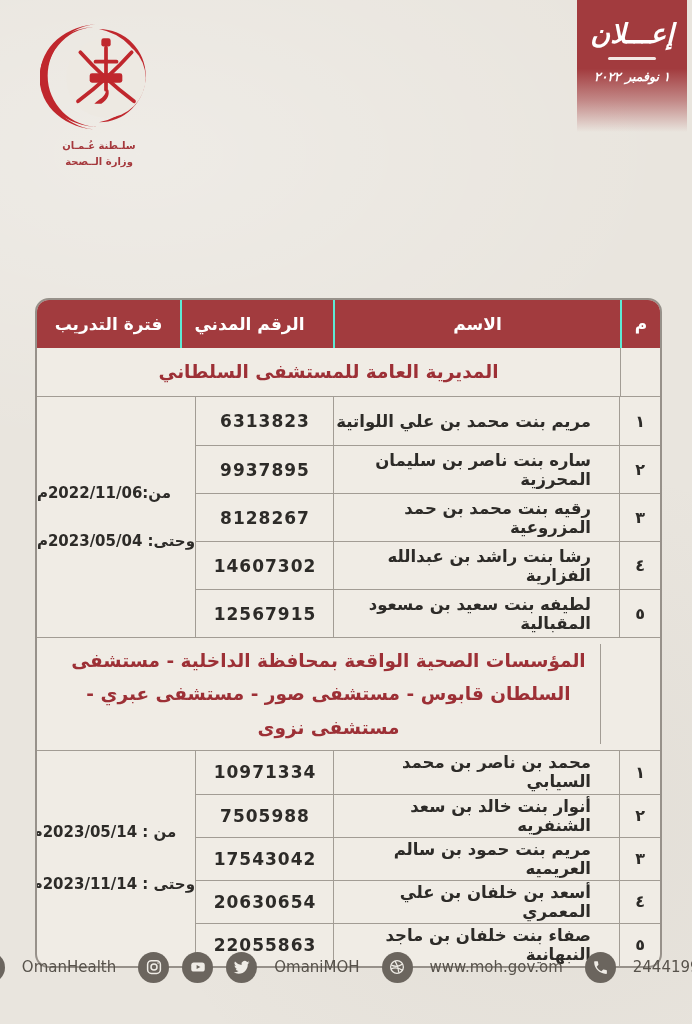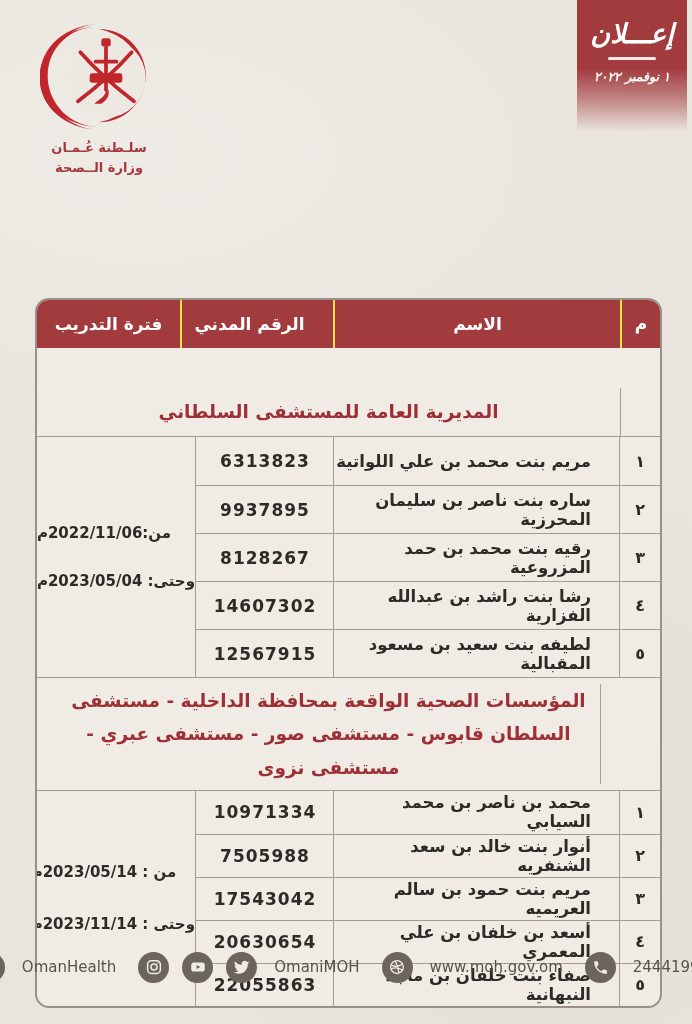--- a/index.html
+++ b/index.html
@@ -19,39 +19,39 @@
     background:linear-gradient(to bottom,#a23b3e 0%,#a23b3e 52%,rgba(162,59,62,.55) 76%,rgba(162,59,62,0) 100%);
     text-align:center;color:#fff;direction:rtl;font-style:italic;
   }
   .banner-title{font-size:27px;font-weight:bold;margin-top:18px;letter-spacing:1px;}
   .banner-rule{width:48px;height:3px;background:#f3e8e4;margin:8px auto 9px auto;border-radius:2px;}
   .banner-date{font-size:12.5px;font-weight:bold;}
 
   
   .logo{position:absolute;left:24px;top:22px;width:150px;text-align:center;}
   .logo svg{display:block;margin:0 auto;}
-  .logo-text{color:#a5383c;font-weight:bold;font-size:13px;line-height:1.55;direction:rtl;margin-top:4px;}
+  .logo-text{color:#a5383c;font-weight:bold;font-size:10px;line-height:1.55;direction:rtl;margin-top:4px;}
 
   
   .tbl{
     position:absolute;left:35px;top:298px;width:623px;
     border:2px solid #97918a;border-radius:14px;overflow:hidden;
     background:#f0ece5;direction:rtl;
   }
   .hdr{display:flex;height:48px;background:#a23b3e;align-items:center;}
   .hdr-cell{
     color:#fff;font-weight:bold;font-size:17px;display:flex;align-items:center;justify-content:center;
     height:100%;box-sizing:border-box;
   }
   .hdr-cell + .hdr-cell{border-left:0;margin-left:16px;}
   .w-m{width:40px;flex:none;}
   .w-name{width:287px;flex:none;}
   .w-civil{width:137px;flex:none;}
   .w-period{flex:1;}
-  .hdr .w-name,.hdr .w-civil,.hdr .w-m{border-left:2px solid #fde047;}
+  .hdr .w-name,.hdr .w-civil,.hdr .w-m{border-left:2px solid #5eead4;}
 
   .sec-title-row{display:flex;box-sizing:border-box;}
   .sec-title-row .m-spacer{width:40px;flex:none;border-left:1px solid #a29c94;box-sizing:border-box;}
   .sec-title{
     flex:1;display:flex;align-items:center;justify-content:center;text-align:center;
     color:#9d3036;font-weight:bold;font-size:18.5px;line-height:1.8;padding:0 12px;
   }
   .sec-body{display:flex;border-top:1px solid #a29c94;}
   .rows{display:flex;flex-direction:column;flex:none;width:464px;}
   .row{display:flex;box-sizing:border-box;}
@@ -62,21 +62,21 @@
   .cell-civil{width:136px;flex:none;justify-content:center;font-size:17px;direction:ltr;letter-spacing:1px;}
   .period-cell{
     flex:1;border-right:1px solid #a29c94;display:flex;flex-direction:column;justify-content:center;
     align-items:flex-end;color:#2d2b28;font-weight:bold;font-size:15px;padding-left:4px;box-sizing:border-box;
   }
   .period-cell .p-line{direction:rtl;white-space:nowrap;}
   .sec1 .row{height:48px;}
   .sec1 .p-gap{height:30px;}
   .sec2 .row{height:43px;}
   .sec2 .p-gap{height:34px;}
-  .sec1-title{height:48px;margin-top:40px;}
+  .sec1-title{height:48px;}
   .sec2-title{min-height:78px;padding:6px 20px;}
 
   
   .footer{
     position:absolute;left:0;right:0;top:945px;height:44px;
     display:flex;align-items:center;justify-content:center;gap:13px;
     color:#57524b;font-size:15px;
   }
   .ic{width:31px;height:31px;border-radius:50%;background:#6b655e;display:flex;align-items:center;justify-content:center;flex:none;}
   .ic svg{display:block;}

